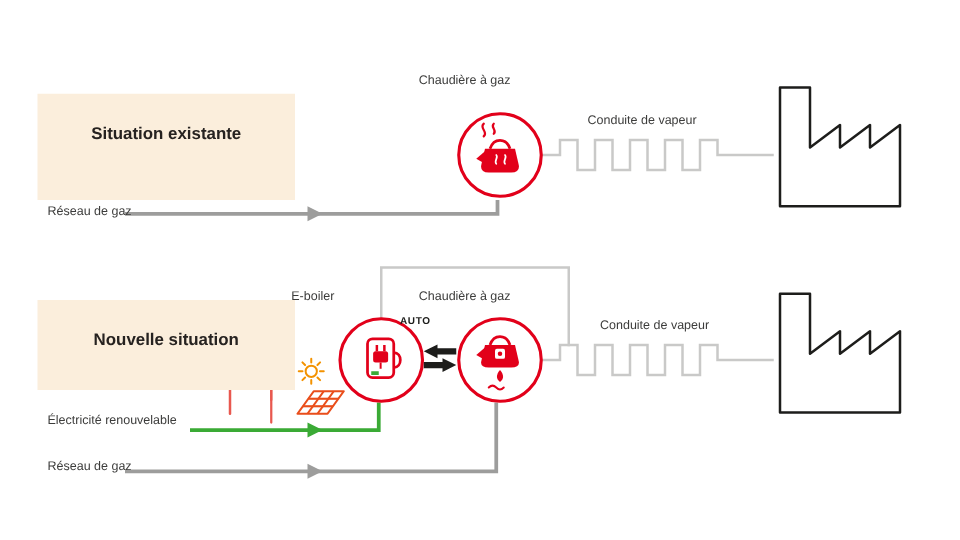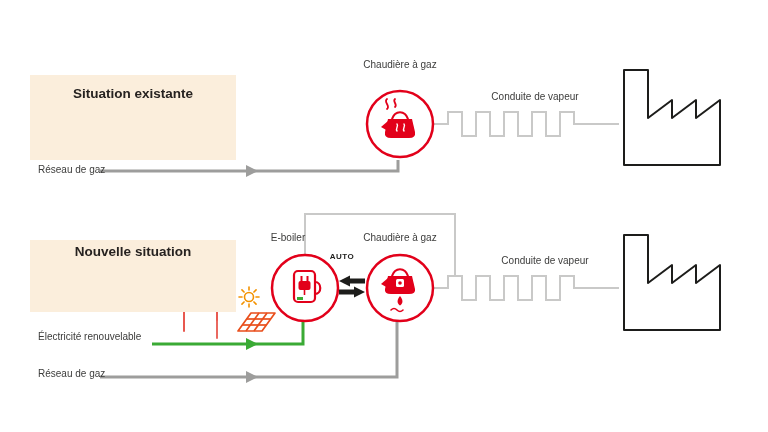--- a/index.html
+++ b/index.html
@@ -5,26 +5,26 @@
   html,body { margin:0; padding:0; background:#ffffff; }
   .stage {
     position:relative; width:768px; height:432px; background:#ffffff;
     font-family:"Liberation Sans", sans-serif; overflow:hidden;
   }
   .svg-layer { position:absolute; left:0; top:0; }
   .panel { position:absolute; background:#fbeedc; }
   .title {
     text-align:center; font-weight:700; font-size:13.5px; color:#262220;
   }
-  .panel-top .title { padding-top:11px; }
-  .panel-bottom .title { padding-top:4px; }
+  .panel-top .title { padding-top:24px; }
+  .panel-bottom .title { padding-top:24px; }
   .label {
     position:absolute; font-size:10px; color:#3c3c3b; white-space:nowrap;
   }
-  .label.center { text-align:center; }
+  .label.center { }
   .label.auto {
     font-size:8px; font-weight:700; letter-spacing:0.5px; color:#1d1d1b;
   }
 </style>
 </head>
 <body>
 
 <div class="stage">
 
   <svg class="svg-layer" width="768" height="432" viewBox="0 0 768 432">

